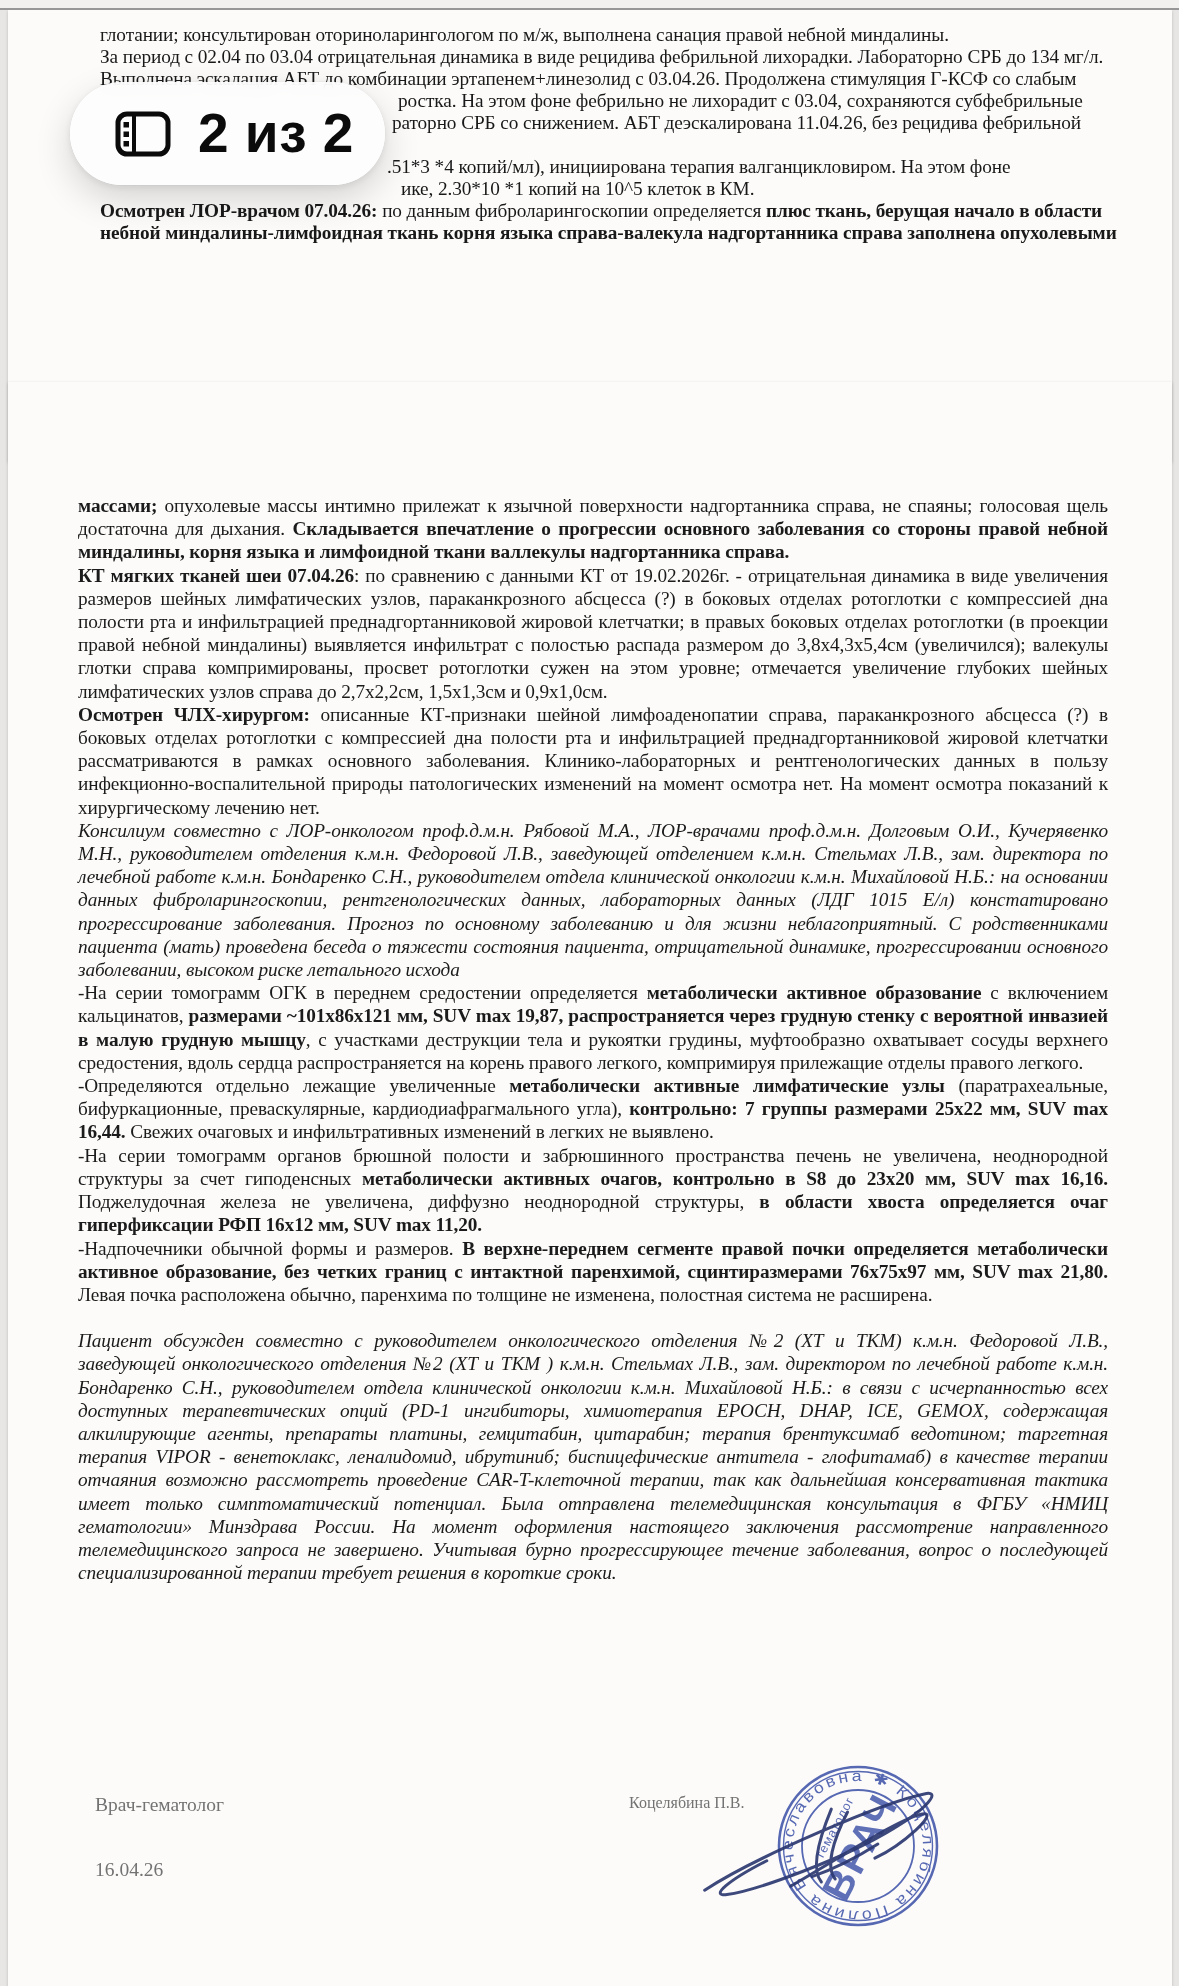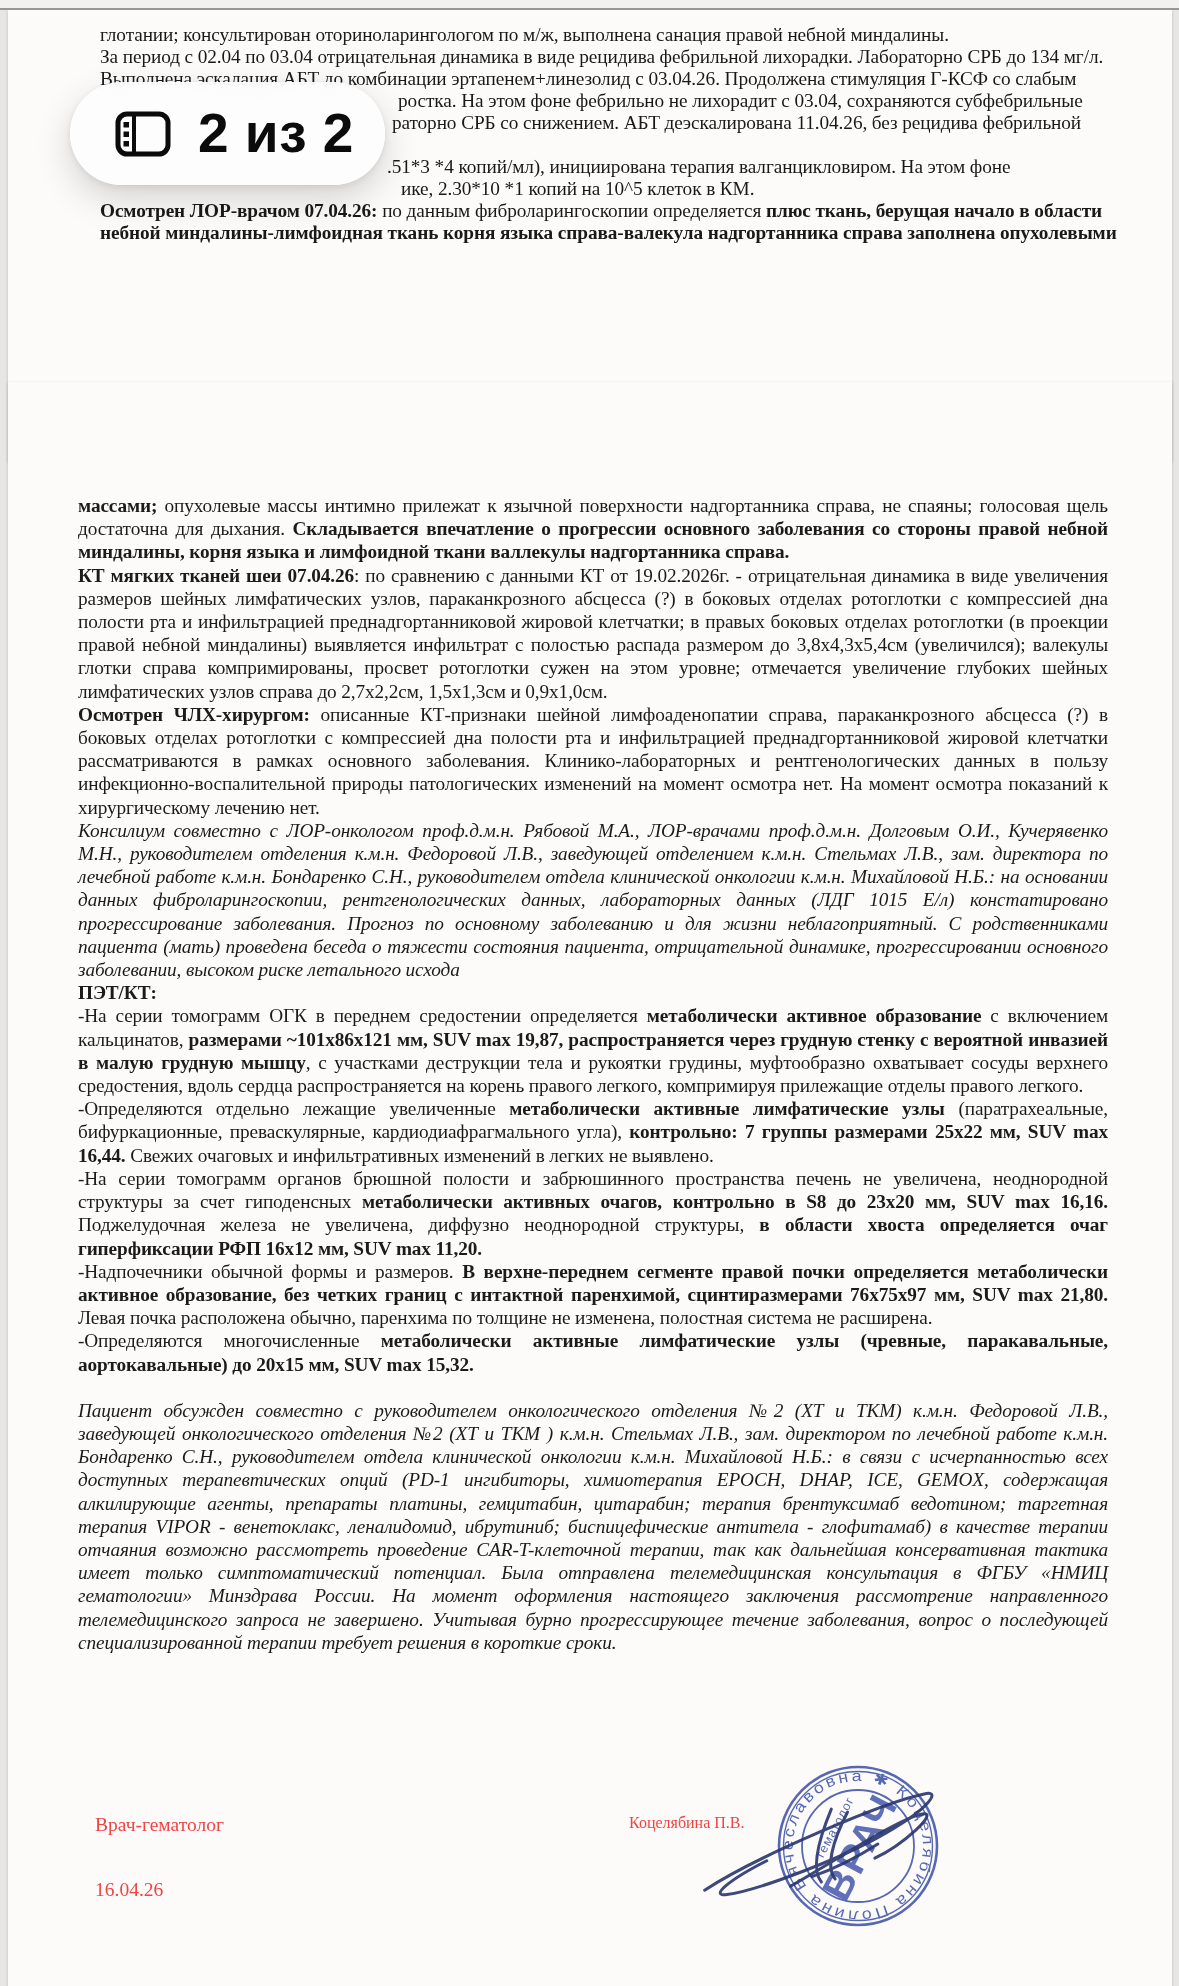--- a/index.html
+++ b/index.html
@@ -27,21 +27,21 @@
   .b{font-weight:bold;}
   .i{font-style:italic;}
   #p2content{
     position:absolute;left:70px;top:112px;width:1030px;
   }
   .para{
     margin:0;font-size:19.3px;line-height:23.2px;color:#1b1b1b;
     text-align:justify;letter-spacing:-0.12px;
   }
   .para.spaced{margin-top:23px;}
-  .footitem{position:absolute;font-size:19.5px;color:#ef4444;white-space:nowrap;margin-top:20px;}
+  .footitem{position:absolute;font-size:19.5px;color:#737373;white-space:nowrap;}
   #doctorTitle{left:87px;top:1412px;}
   #docDate{left:87px;top:1477px;}
   #doctorName{left:621px;top:1412px;font-size:16px;}
   .stamp{position:absolute;left:762px;top:1376px;width:176px;height:176px;z-index:1;}
   .sig{position:absolute;left:684px;top:1408px;width:256px;height:116px;z-index:2;transform:rotate(-4deg);}
   .badge{
     position:absolute;left:70px;top:82px;width:315px;height:103px;
     border-radius:52px;
     background:rgba(253,253,253,0.90);
     backdrop-filter:blur(8px);-webkit-backdrop-filter:blur(8px);
@@ -77,26 +77,24 @@
         <div class="p1line" style="left: 92px; top: 212px;"><span class="b">небной миндалины-лимфоидная ткань корня языка справа-валекула надгортанника справа заполнена опухолевыми</span></div>
       </div>
   </div>
 
   <div class="sheet" id="page2">
     <div id="p2content">
         <p class="para"><span class="b">массами;</span><span> опухолевые массы интимно прилежат к язычной поверхности надгортанника справа, не спаяны; голосовая щель достаточна для дыхания. </span><span class="b">Складывается впечатление о прогрессии основного заболевания со стороны правой небной миндалины, корня языка и лимфоидной ткани валлекулы надгортанника справа.</span></p>
         <p class="para"><span class="b">КТ мягких тканей шеи 07.04.26</span><span>: по сравнению с данными КТ от 19.02.2026г. - отрицательная динамика в виде увеличения размеров шейных лимфатических узлов, параканкрозного абсцесса (?) в боковых отделах ротоглотки с компрессией дна полости рта и инфильтрацией преднадгортанниковой жировой клетчатки; в правых боковых отделах ротоглотки (в проекции правой небной миндалины) выявляется инфильтрат с полостью распада размером до 3,8х4,3х5,4см (увеличился); валекулы глотки справа компримированы, просвет ротоглотки сужен на этом уровне; отмечается увеличение глубоких шейных лимфатических узлов справа до 2,7х2,2см, 1,5х1,3см и 0,9х1,0см.</span></p>
         <p class="para"><span class="b">Осмотрен ЧЛХ-хирургом:</span><span> описанные КТ-признаки шейной лимфоаденопатии справа, параканкрозного абсцесса (?) в боковых отделах ротоглотки с компрессией дна полости рта и инфильтрацией преднадгортанниковой жировой клетчатки рассматриваются в рамках основного заболевания. Клинико-лабораторных и рентгенологических данных в пользу инфекционно-воспалительной природы патологических изменений на момент осмотра нет. На момент осмотра показаний к хирургическому лечению нет.</span></p>
         <p class="para"><span class="i">Консилиум совместно с ЛОР-онкологом проф.д.м.н. Рябовой М.А., ЛОР-врачами проф.д.м.н. Долговым О.И., Кучерявенко М.Н., руководителем отделения к.м.н. Федоровой Л.В., заведующей отделением к.м.н. Стельмах Л.В., зам. директора по лечебной работе к.м.н. Бондаренко С.Н., руководителем отдела клинической онкологии к.м.н. Михайловой Н.Б.: на основании данных фиброларингоскопии, рентгенологических данных, лабораторных данных (ЛДГ 1015 Е/л) констатировано прогрессирование заболевания. Прогноз по основному заболеванию и для жизни неблагоприятный. С родственниками пациента (мать) проведена беседа о тяжести состояния пациента, отрицательной динамике, прогрессировании основного заболевании, высоком риске летального исхода</span></p>
-        <p class="para"><span class="b">ПЭТ/КТ:</span></p>
         <p class="para"><span>-На серии томограмм ОГК в переднем средостении определяется </span><span class="b">метаболически активное образование</span><span> с включением кальцинатов, </span><span class="b">размерами ~101х86х121 мм, SUV max 19,87, распространяется через грудную стенку с вероятной инвазией в малую грудную мышцу</span><span>, с участками деструкции тела и рукоятки грудины, муфтообразно охватывает сосуды верхнего средостения, вдоль сердца распространяется на корень правого легкого, компримируя прилежащие отделы правого легкого.</span></p>
         <p class="para"><span>-Определяются отдельно лежащие увеличенные </span><span class="b">метаболически активные лимфатические узлы</span><span> (паратрахеальные, бифуркационные, преваскулярные, кардиодиафрагмального угла), </span><span class="b">контрольно: 7 группы размерами 25х22 мм, SUV max 16,44.</span><span> Свежих очаговых и инфильтративных изменений в легких не выявлено.</span></p>
         <p class="para"><span>-На серии томограмм органов брюшной полости и забрюшинного пространства печень не увеличена, неоднородной структуры за счет гиподенсных </span><span class="b">метаболически активных очагов, контрольно в S8 до 23х20 мм, SUV max 16,16.</span><span> Поджелудочная железа не увеличена, диффузно неоднородной структуры, </span><span class="b">в области хвоста определяется очаг гиперфиксации РФП 16х12 мм, SUV max 11,20.</span></p>
         <p class="para"><span>-Надпочечники обычной формы и размеров. </span><span class="b">В верхне-переднем сегменте правой почки определяется метаболически активное образование, без четких границ с интактной паренхимой, сцинтиразмерами 76х75х97 мм, SUV max 21,80.</span><span> Левая почка расположена обычно, паренхима по толщине не изменена, полостная система не расширена.</span></p>
-        <p class="para"><span>-Определяются многочисленные </span><span class="b">метаболически активные лимфатические узлы (чревные, паракавальные, аортокавальные) до 20х15 мм, SUV max 15,32.</span></p>
         <p class="para spaced"><span class="i">Пациент обсужден совместно с руководителем онкологического отделения №2 (ХТ и ТКМ) к.м.н. Федоровой Л.В., заведующей онкологического отделения №2 (ХТ и ТКМ ) к.м.н. Стельмах Л.В., зам. директором по лечебной работе к.м.н. Бондаренко С.Н., руководителем отдела клинической онкологии к.м.н. Михайловой Н.Б.: в связи с исчерпанностью всех доступных терапевтических опций (PD-1 ингибиторы, химиотерапия EPOCH, DHAP, ICE, GEMOX, содержащая алкилирующие агенты, препараты платины, гемцитабин, цитарабин; терапия брентуксимаб ведотином; таргетная терапия VIPOR - венетоклакс, леналидомид, ибрутиниб; биспицефические антитела - глофитамаб) в качестве терапии отчаяния возможно рассмотреть проведение CAR-T-клеточной терапии, так как дальнейшая консервативная тактика имеет только симптоматический потенциал. Была отправлена телемедицинская консультация в ФГБУ «НМИЦ гематологии» Минздрава России. На момент оформления настоящего заключения рассмотрение направленного телемедицинского запроса не завершено. Учитывая бурно прогрессирующее течение заболевания, вопрос о последующей специализированной терапии требует решения в короткие сроки.</span></p>
       </div>
 
     <div class="footitem" id="doctorTitle">Врач-гематолог</div>
     <div class="footitem" id="docDate">16.04.26</div>
     <div class="footitem" id="doctorName">Коцелябина П.В.</div>
 
     <svg class="stamp" viewBox="0 0 176 176">
       <g opacity="0.86">
         <circle cx="88" cy="88" r="79" fill="none" stroke="#3d51a8" stroke-width="2.6"></circle>

